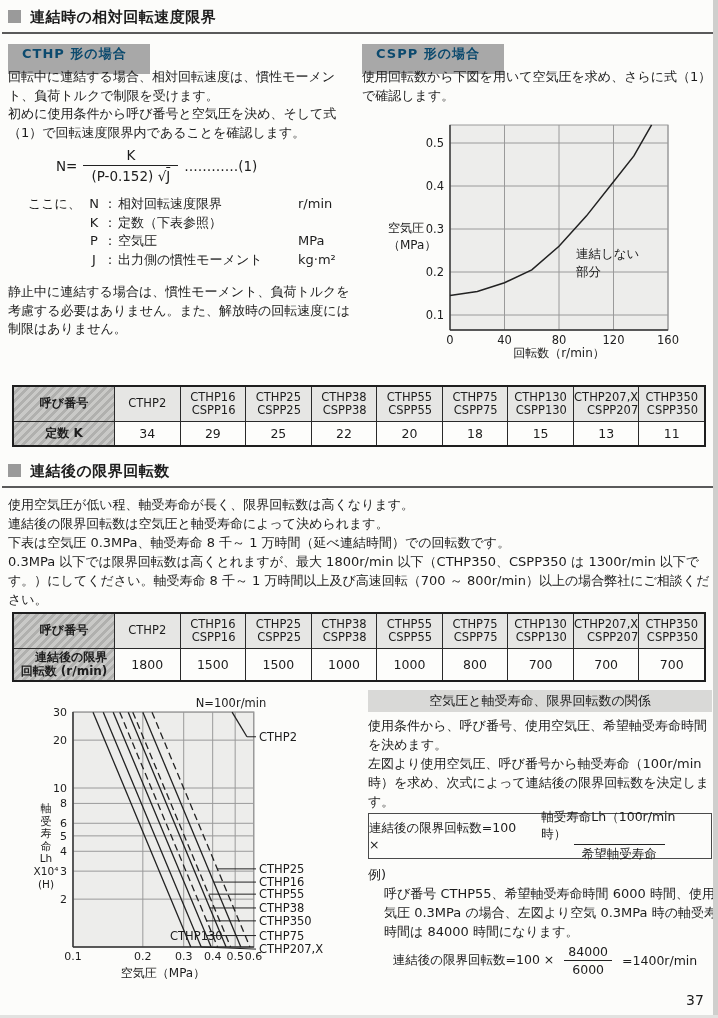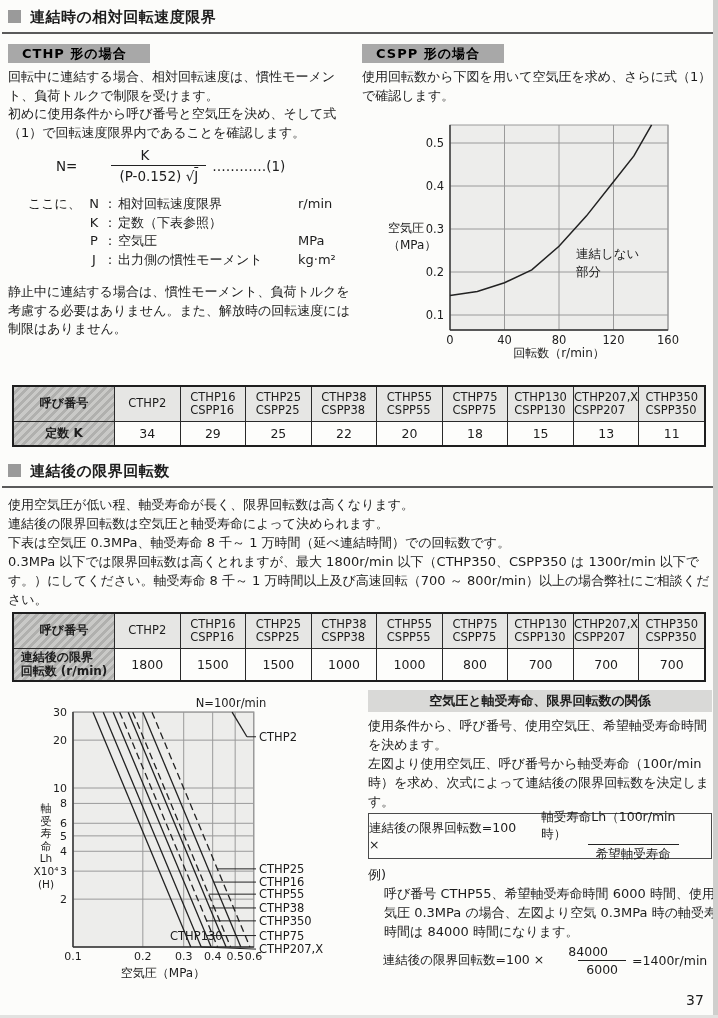--- a/index.html
+++ b/index.html
@@ -3,48 +3,48 @@
 <meta charset="utf-8">
 <style>
   html,body{margin:0;padding:0;background:#e9e9e7;}
   *{box-sizing:border-box;}
   #page{position:relative;width:718px;height:1018px;background:#fcfcfa;margin:0 auto;
         font-family:"DejaVu Sans","Liberation Sans",sans-serif;color:#1c1c1c;overflow:hidden;}
   .abs{position:absolute;}
   .sec-head{font-size:15px;font-weight:bold;letter-spacing:.5px;}
   .sec-square{width:13px;height:13px;background:#9a9a9a;display:inline-block;margin-right:9px;vertical-align:-1px;}
   .rule{height:2px;background:#5a5a5a;}
-  .tag{background:#a8a8a8;color:#000000;font-weight:bold;font-size:13px;height:19px;line-height:19px;padding-left:14px;letter-spacing:1px;}
+  .tag{background:#a8a8a8;color:#0c4a6e;font-weight:bold;font-size:13px;height:30px;line-height:19px;padding-left:14px;letter-spacing:1px;}
   .para{font-size:13px;line-height:18.5px;}
   .pline{margin:0;}
   
   .formula{display:flex;align-items:center;font-size:13.5px;}
   .frac{display:inline-flex;flex-direction:column;align-items:center;margin:0 6px;}
   .frac .num{padding:0 8px 2px 8px;}
-  .frac .den{border-top:1.4px solid #222;padding:2px 8px 0 8px;margin-left:28px;}
+  .frac .den{border-top:1.4px solid #222;padding:2px 8px 0 8px;}
   .ol{text-decoration:overline;}
   
   .defrow{display:flex;font-size:13px;line-height:18.5px;}
   .defrow .pre{width:58px;}
   .defrow .sym{width:16px;text-align:center;}
   .defrow .colon{width:16px;text-align:center;}
   .defrow .lab{width:180px;}
   .defrow .unit{width:70px;}
   
   .tbl{display:grid;border:2px solid #1e1e1e;background:#fdfdfb;}
   .tbl .cell{border-left:1px solid #2a2a2a;display:flex;align-items:center;justify-content:center;
-             text-align:left;font-size:12px;line-height:13.5px;}
+             text-align:right;font-size:12px;line-height:13.5px;}
   .tbl .cell.c0{border-left:none;}
   .tbl .row2{border-top:1.6px solid #2a2a2a;}
   .tbl .lblcell{font-weight:bold;font-size:12px;
        background:repeating-linear-gradient(135deg,#c9c9c7 0 3px,#b0b0ae 3px 6px);}
   .tbl .hdrcell{background:#e6e6e4;font-size:11.5px;}
   .tbl .valcell{background:#fdfdfb;font-size:12.5px;}
   
-  .rel-title{background:#d9d9d7;font-size:13px;font-weight:bold;text-align:center;height:22px;line-height:22px;}
+  .rel-title{background:#d9d9d7;font-size:13px;font-weight:normal;text-align:center;height:22px;line-height:22px;}
   .fbox{border:1.2px solid #4a4a4a;display:flex;align-items:center;justify-content:center;font-size:12.5px;background:#fcfcfa;}
   .fline{display:flex;align-items:center;justify-content:center;font-size:12.5px;}
   .pagenum{font-size:14px;}
   svg text{font-family:"DejaVu Sans","Liberation Sans",sans-serif;fill:#1c1c1c;}
   .edge-r{position:absolute;right:0;top:0;width:5px;height:100%;background:#cfcfcd;}
   .edge-b{position:absolute;left:0;bottom:0;width:100%;height:3px;background:#e2e2e0;}
 </style>
 </head>
 <body>
 

